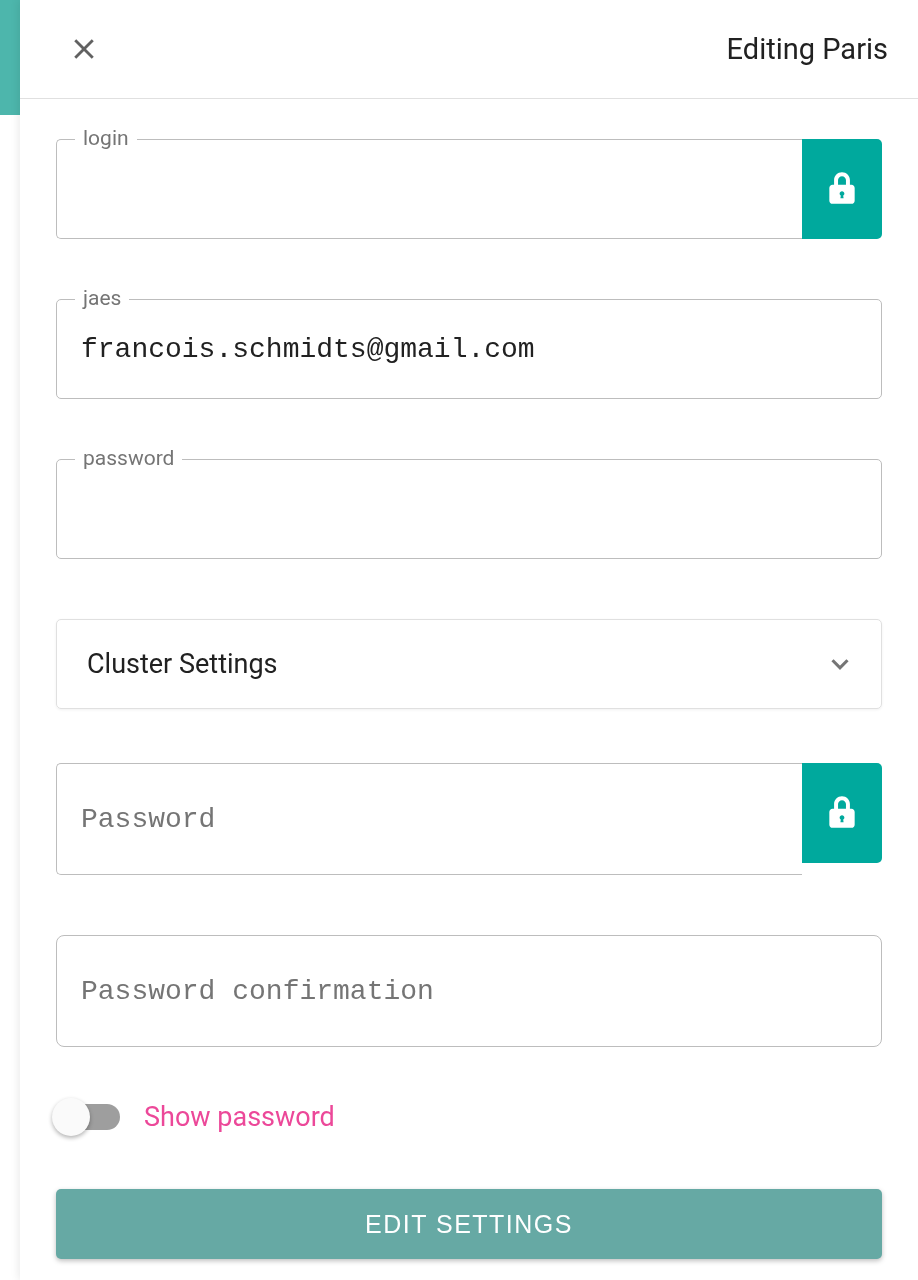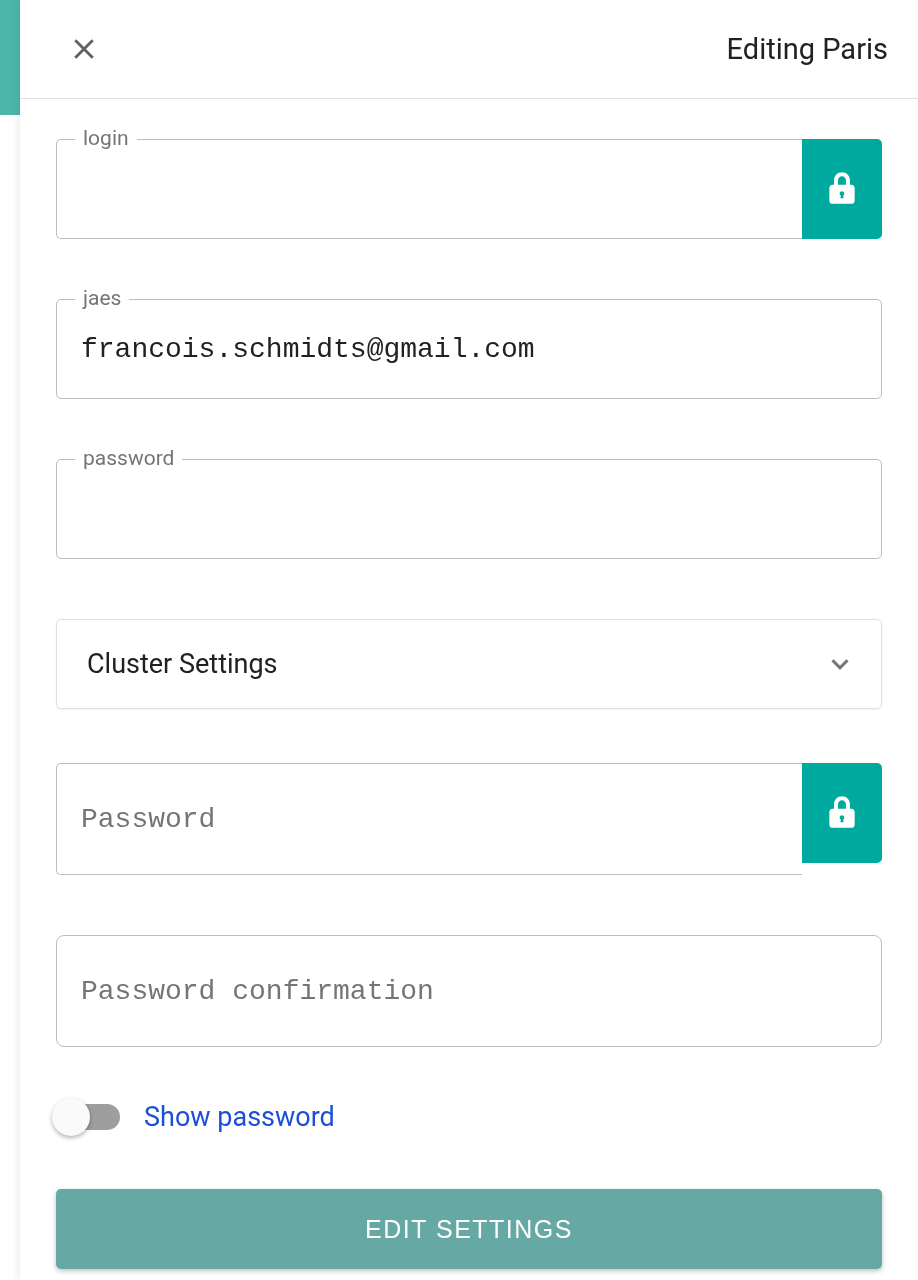--- a/index.html
+++ b/index.html
@@ -186,26 +186,26 @@
       top: -6px;
       left: -4px;
       width: 38px;
       height: 38px;
       background: #fafafa;
       border-radius: 50%;
       box-shadow: 0 2px 4px rgba(0,0,0,0.3);
     }
     .switch-label {
       font-size: 27px;
-      color: #1d4ed8;
+      color: #ec4899;
       text-align: right;
     }
     .submit-btn {
       width: 100%;
-      height: 80px;
+      height: 70px;
       background: #66a9a4;
       border: none;
       border-radius: 5px;
       color: #fff;
       font-size: 25px;
       font-weight: 500;
       letter-spacing: 1.5px;
       cursor: pointer;
       box-shadow: 0 2px 5px rgba(0,0,0,0.25);
     }

